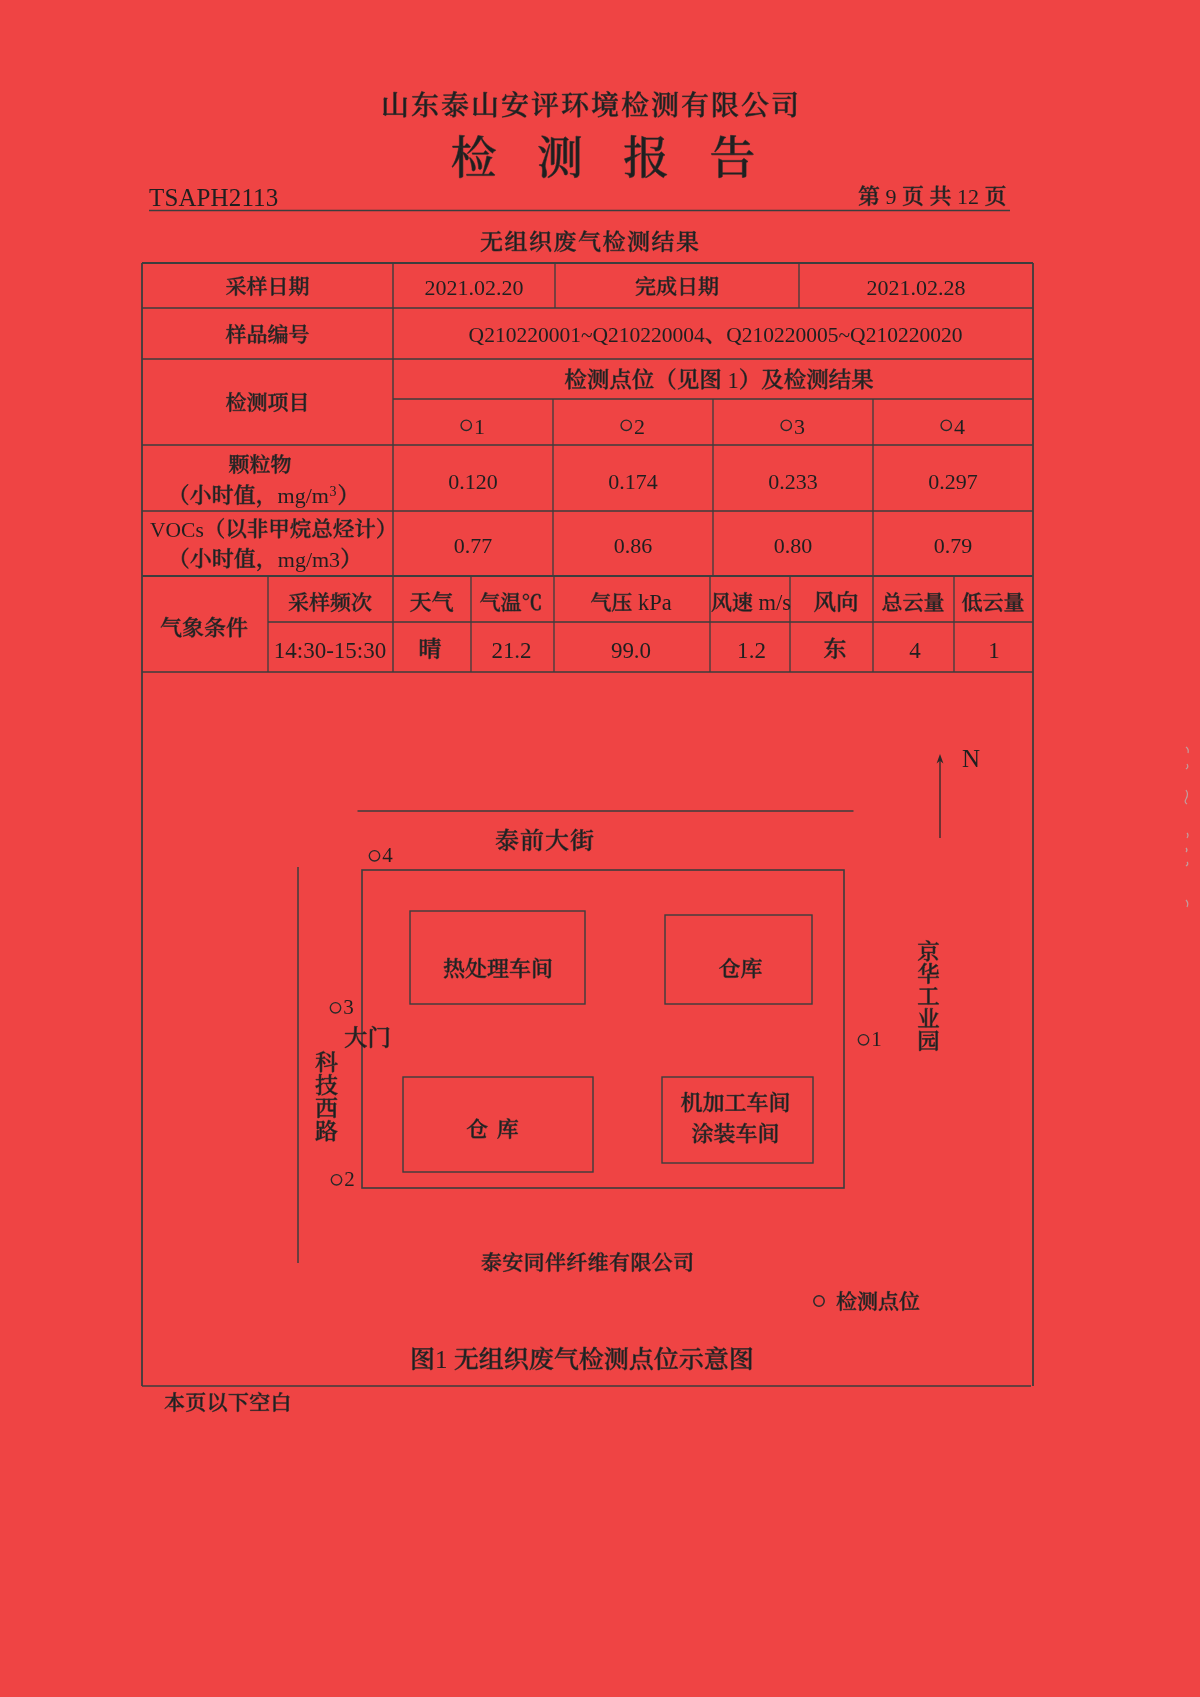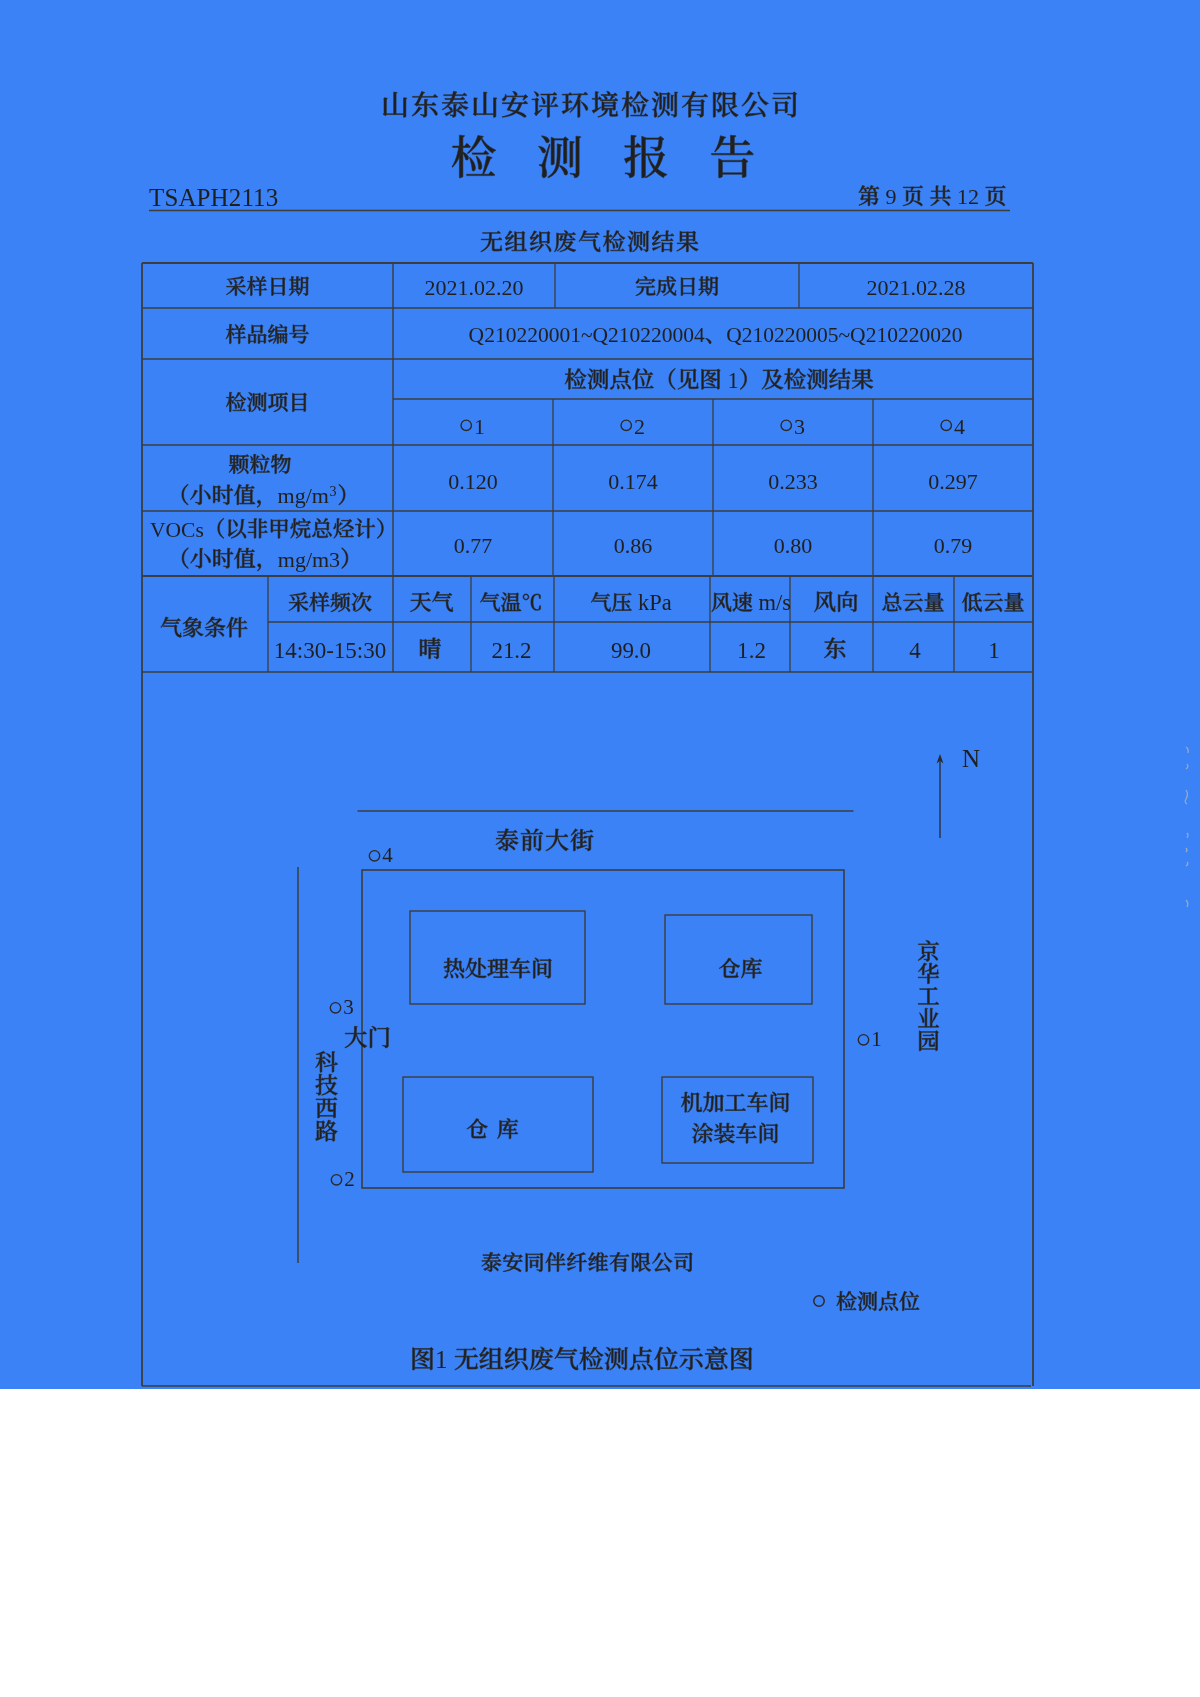--- a/index.html
+++ b/index.html
@@ -1,14 +1,14 @@
 <!DOCTYPE html>
 <html><head><meta charset="utf-8"><title>p</title><style>
 html,body{margin:0;padding:0;background:#ffffff}
-#page{position:relative;width:1200px;height:1389px;background:#3b82f6;overflow:hidden}
+#page{position:relative;width:1200px;height:1697px;background:#ef4444;overflow:hidden}
 svg{position:absolute;left:0;top:0}
 text{font-family:"Liberation Serif",serif;fill:#1f1f1f}
 use{stroke:#2a2a2a;stroke-width:.6}
 </style></head><body>
 <div id="page">
 <svg width="1200" height="1697" viewBox="0 0 1200 1697">
 <defs>
         <path id="g0" vector-effect="non-scaling-stroke" transform="scale(1,-1)" d="M171 580 191 568V16H199L167 -26L71 28Q80 37 96 47Q112 57 124 62L108 26V580ZM229 601Q227 590 219 583Q210 575 191 572V537H108V597V614ZM926 603Q924 593 917 585Q909 578 889 575V-53Q889 -58 879 -65Q869 -71 853 -76Q838 -81 821 -81H805V615ZM574 807Q573 796 565 789Q557 782 538 779V28H453V819ZM845 45V16H144V45Z"></path>
         <path id="g1" vector-effect="non-scaling-stroke" transform="scale(1,-1)" d="M600 550Q599 540 591 533Q583 527 566 525V25Q566 -5 558 -27Q550 -49 525 -62Q500 -75 446 -80Q444 -62 439 -48Q434 -34 424 -25Q413 -16 393 -9Q373 -2 338 3V17Q338 17 353 16Q369 15 391 14Q413 13 433 12Q453 11 461 11Q474 11 479 15Q484 19 484 30V562ZM666 282Q754 248 809 210Q865 171 896 135Q926 98 935 67Q945 36 938 15Q931 -5 913 -10Q895 -15 870 -0Q857 34 834 71Q810 108 780 144Q750 181 717 214Q685 247 655 274ZM389 230Q385 223 374 219Q363 215 347 219Q284 132 205 66Q125 0 43 -39L32 -27Q75 8 119 57Q164 107 206 168Q247 229 279 294ZM794 451Q794 451 805 443Q815 435 832 422Q848 409 865 395Q883 380 898 367Q896 359 889 355Q882 351 871 351H211L203 380H738ZM848 737Q848 737 859 729Q869 721 886 708Q903 695 922 680Q940 664 955 651Q951 635 928 635H58L50 664H790ZM491 804Q487 795 475 789Q464 783 443 789L455 805Q443 774 423 730Q403 686 378 635Q354 583 328 531Q302 479 278 432Q254 385 235 351H244L209 319L127 382Q138 389 156 397Q174 405 189 409L154 373Q174 406 199 452Q224 499 250 553Q277 606 302 660Q327 714 347 761Q367 809 379 843Z"></path>
         <path id="g2" vector-effect="non-scaling-stroke" transform="scale(1,-1)" d="M671 436Q698 392 748 359Q798 325 857 302Q916 278 971 267L969 254Q942 244 924 229Q906 213 902 189Q824 223 758 285Q692 347 653 423ZM571 820Q566 797 533 797Q511 703 475 614Q439 524 382 443Q325 362 242 295Q158 228 42 180L33 191Q132 249 204 323Q275 398 323 484Q371 571 401 663Q430 755 445 847ZM831 786Q831 786 840 778Q850 771 864 760Q879 748 896 735Q912 721 926 709Q922 693 899 693H101L92 722H780ZM864 512Q864 512 874 505Q884 497 899 485Q914 473 931 459Q948 445 962 433Q960 425 953 421Q946 417 935 417H51L43 446H810ZM763 646Q763 646 779 634Q794 622 815 605Q836 588 854 572Q850 556 827 556H144L136 585H714ZM757 254Q752 247 742 243Q731 240 716 244Q682 217 645 193Q607 168 574 151L561 163Q584 189 611 230Q638 271 663 314ZM516 195Q617 169 681 140Q746 110 781 82Q815 53 826 28Q837 4 831 -13Q825 -30 809 -35Q792 -40 771 -28Q751 -3 712 32Q673 67 621 106Q569 145 509 180ZM128 44Q160 56 217 78Q274 101 344 132Q415 162 490 196L496 182Q450 149 381 101Q313 54 218 -6Q216 -24 201 -33ZM566 376Q565 365 557 359Q549 353 531 351V17Q531 -12 524 -33Q517 -53 494 -65Q471 -78 421 -82Q420 -66 416 -53Q411 -41 402 -33Q392 -25 373 -18Q355 -12 323 -7V8Q323 8 337 7Q352 6 372 4Q392 2 410 1Q428 0 435 0Q447 0 451 5Q455 9 455 19V387ZM253 300Q307 290 340 273Q372 256 387 237Q401 218 402 200Q402 183 393 171Q383 159 367 158Q351 156 332 168Q327 190 312 213Q298 236 280 256Q262 277 243 291Z"></path>

